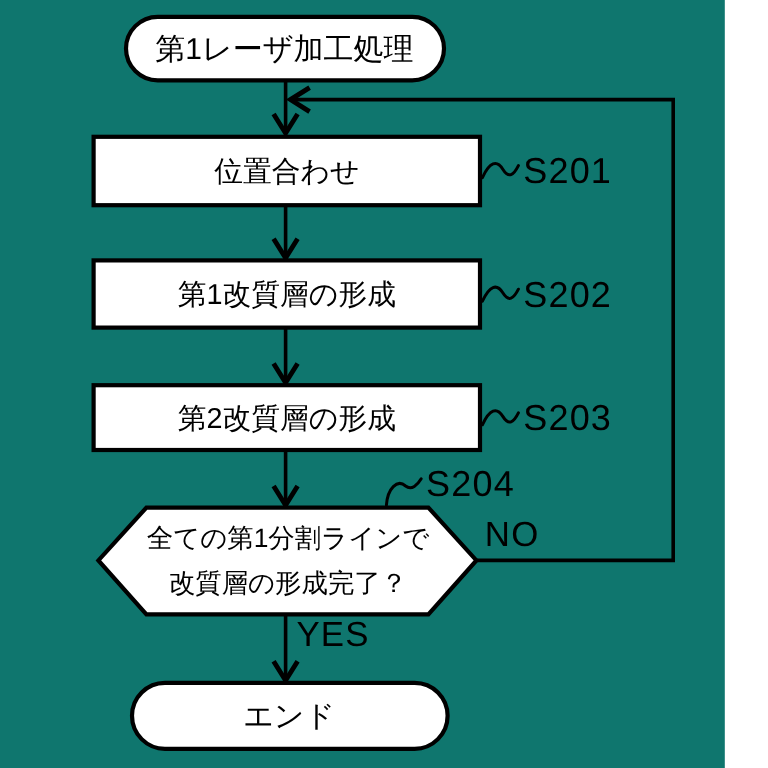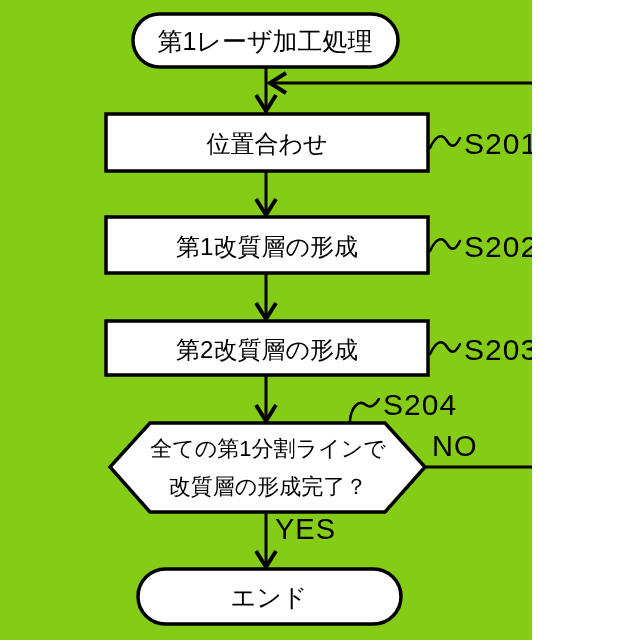--- a/index.html
+++ b/index.html
@@ -3,25 +3,24 @@
 <meta charset="utf-8">
 <style>
   html, body {
     margin: 0;
     padding: 0;
     background: #ffffff;
     font-family: "Liberation Sans", "DejaVu Sans", sans-serif;
   }
   .stage {
     position: relative;
-    width: 504px;
+    width: 604px;
     height: 640px;
-    background: #84cc16;
+    background: #0f766e;
     overflow: hidden;
-    padding-left: 28px;
   }
   svg { display: block; }
   .shape {
     fill: #ffffff;
     stroke: #000000;
     stroke-width: 3.5;
   }
   .conn {
     fill: none;
     stroke: #000000;

